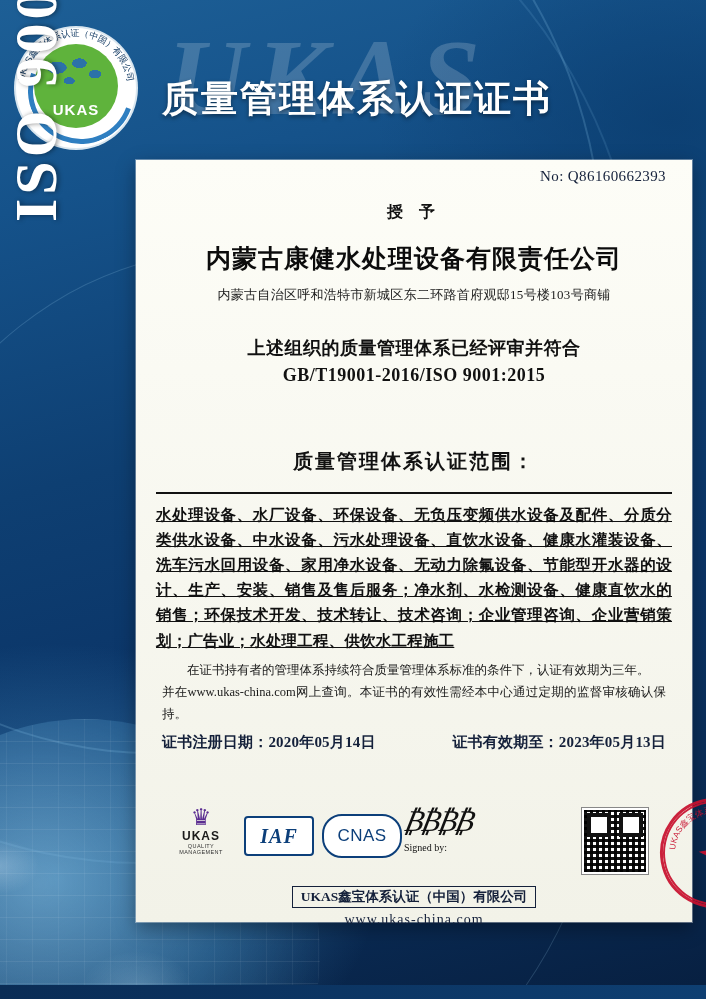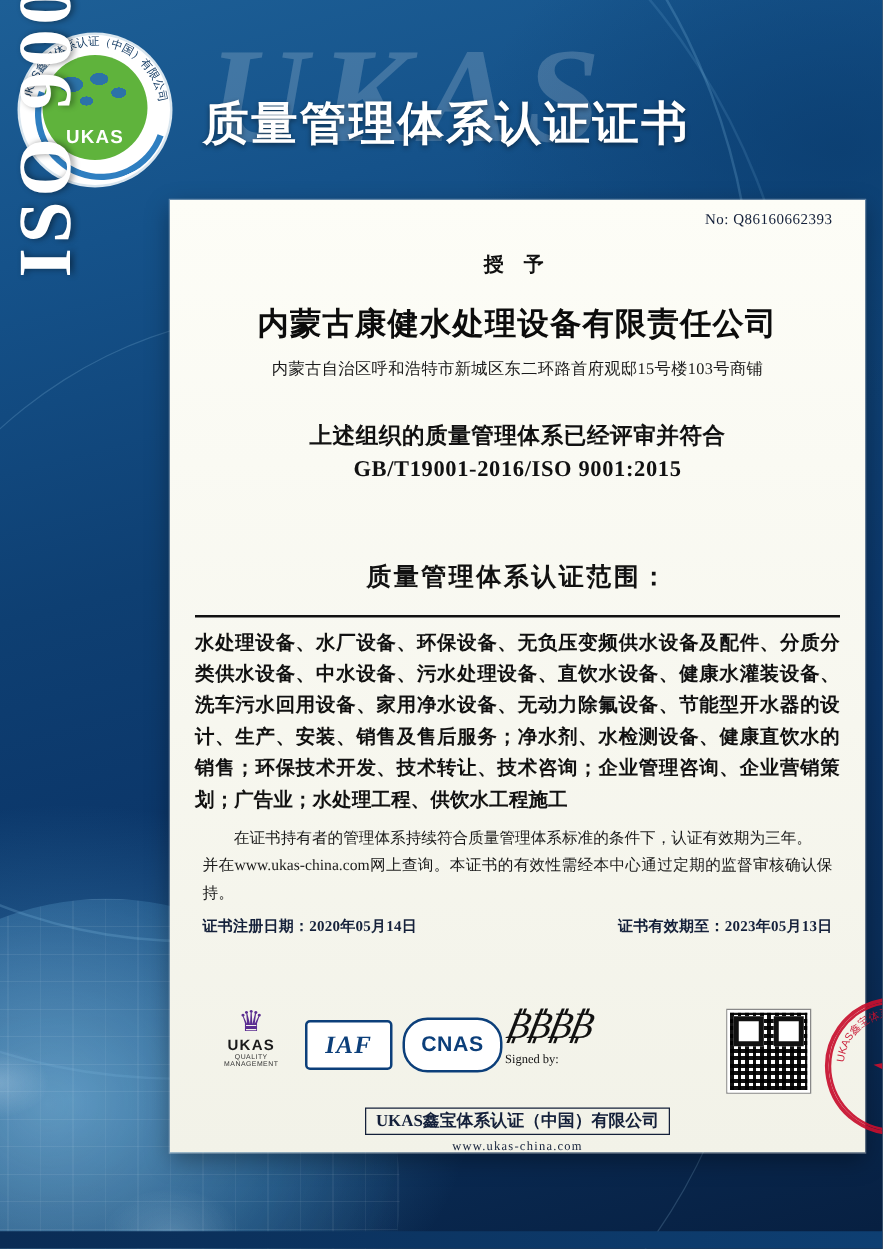--- a/index.html
+++ b/index.html
@@ -122,21 +122,21 @@
   .paper{
     position:absolute;left:136px;top:160px;width:556px;height:762px;
     background:linear-gradient(180deg,#fdfdf7 0%,#f7f7ef 55%,#f2f2e8 100%);
     box-shadow:0 0 0 1px rgba(255,255,255,.35), 0 6px 18px rgba(0,0,0,.35);
     color:#111;
   }
   .paper .inner{position:relative;width:100%;height:100%;}
 
   .cert-no{
     position:absolute;right:26px;top:8px;
-    font-size:12px;font-family:"Liberation Serif",serif;color:#14203a;letter-spacing:.4px;
+    font-size:15px;font-family:"Liberation Serif",serif;color:#14203a;letter-spacing:.4px;
   }
   .award-line{
     position:absolute;left:0;right:0;top:42px;text-align:center;
     font-size:16px;font-weight:bold;letter-spacing:6px;color:#111;
   }
   .company{
     position:absolute;left:0;right:0;top:82px;text-align:center;
     font-size:25px;font-weight:bold;letter-spacing:1px;color:#0c0c0c;
   }
   .address{
@@ -151,48 +151,48 @@
   .scope-title{
     position:absolute;left:0;right:0;top:288px;text-align:center;
     font-size:20px;font-weight:bold;letter-spacing:2px;color:#111;
   }
   .rule{
     position:absolute;left:20px;right:20px;top:332px;height:2px;background:#111;
   }
   .scope-body{
     position:absolute;left:20px;right:20px;top:342px;
     font-size:15.5px;font-weight:bold;line-height:1.62;text-align:justify;
-    letter-spacing:.2px;color:#111;
+    letter-spacing:.2px;color:#111;text-decoration:underline;
   }
   .notes{
     position:absolute;left:26px;right:26px;top:500px;
     font-size:12.5px;line-height:1.75;color:#1a1a1a;text-align:justify;
   }
   .notes .n1{text-indent:2em;}
   .dates{
     position:absolute;left:26px;right:26px;top:573px;
     display:flex;justify-content:space-between;
-    font-size:12px;color:#14203a;font-weight:bold;letter-spacing:.2px;
+    font-size:15px;color:#14203a;font-weight:bold;letter-spacing:.2px;
   }
 
   
   .logo-row{
     position:absolute;left:16px;right:16px;top:640px;height:78px;
   }
   .mini-logo{position:absolute;top:6px;}
   .ukas-mini{left:18px;width:62px;text-align:center;}
   .ukas-mini .crown{font-size:23px;color:#5b2d91;line-height:1;}
   .ukas-mini .nm{font-size:12px;font-weight:bold;letter-spacing:1px;color:#1a1a1a;font-family:"Liberation Sans",sans-serif;}
   .ukas-mini .sub{font-size:5.5px;letter-spacing:.4px;color:#333;font-family:"Liberation Sans",sans-serif;}
   .iaf{left:92px;top:16px;width:66px;height:36px;border:2px solid #0c3f7a;border-radius:4px;
        display:flex;align-items:center;justify-content:center;background:#fff;}
   .iaf span{font-family:"Liberation Serif",serif;font-weight:bold;font-style:italic;font-size:20px;color:#0c3f7a;letter-spacing:1px;}
   .cnas{left:170px;top:14px;width:76px;height:40px;border:2px solid #0c3f7a;border-radius:20px;
         display:flex;align-items:center;justify-content:center;background:#fff;}
-  .cnas span{font-family:"Liberation Sans",sans-serif;font-weight:bold;font-size:17px;color:#0c3f7a;letter-spacing:.5px;}
+  .cnas span{font-family:"Liberation Sans",sans-serif;font-weight:normal;font-size:17px;color:#0c3f7a;letter-spacing:.5px;}
   .signature{left:252px;top:4px;width:140px;}
   .signature .mark{
     height:38px;
     font-family:"Liberation Serif",serif;font-style:italic;font-size:30px;color:#111;
     transform:skewX(-12deg);letter-spacing:-3px;overflow:hidden;white-space:nowrap;
   }
   .signature .by{font-size:10px;color:#111;font-family:"Liberation Serif",serif;}
   .qr{
     position:absolute;left:430px;top:8px;width:62px;height:62px;background:#fff;
     background-image:
@@ -222,21 +222,21 @@
   .seal .ring{position:absolute;inset:0;}
   .footer-line{
     position:absolute;left:0;right:0;top:726px;text-align:center;
     font-size:13.5px;color:#14203a;font-weight:bold;
   }
   .footer-line .boxed{
     display:inline-block;border:1px solid #14203a;padding:1px 8px;
   }
   .footer-url{
     position:absolute;left:0;right:0;top:752px;text-align:center;
-    font-size:10px;color:#14203a;font-family:"Liberation Serif",serif;letter-spacing:1px;
+    font-size:14px;color:#14203a;font-family:"Liberation Serif",serif;letter-spacing:1px;
   }
   .bottom-strip{
     position:absolute;left:0;right:0;bottom:0;height:14px;
     background:linear-gradient(90deg,#0a2c55,#0e3f72);
   }
 </style>
 </head>
 <body>
 
 <div id="cert">

